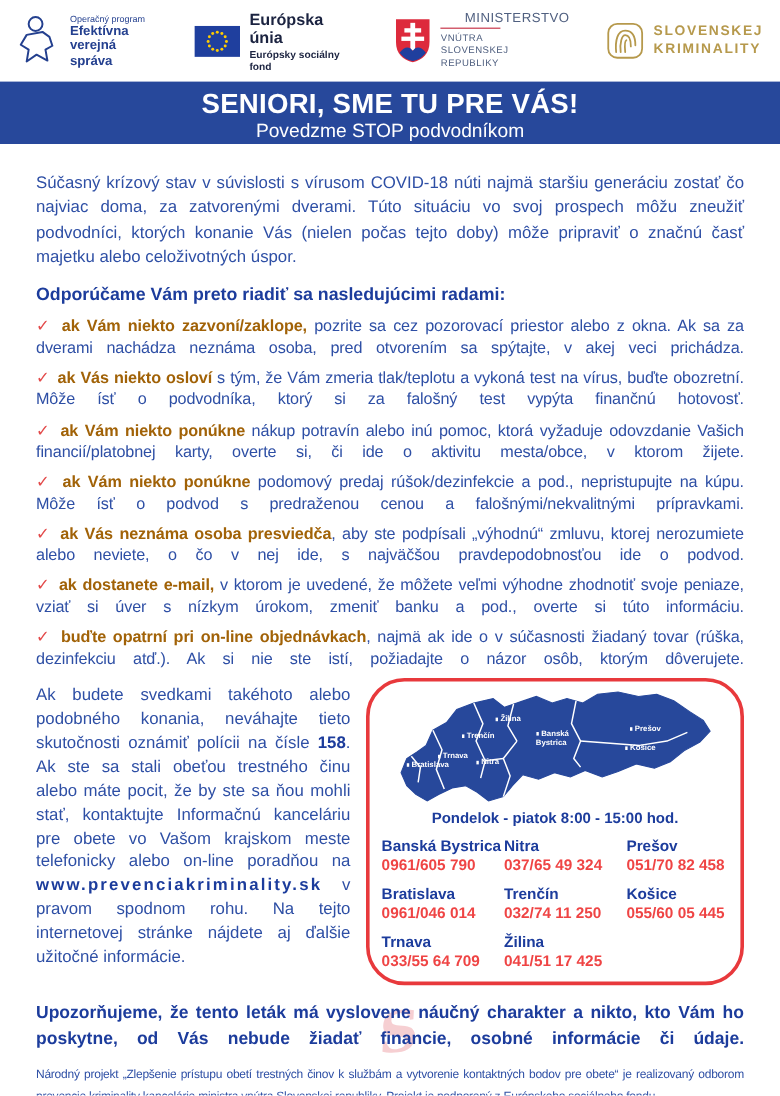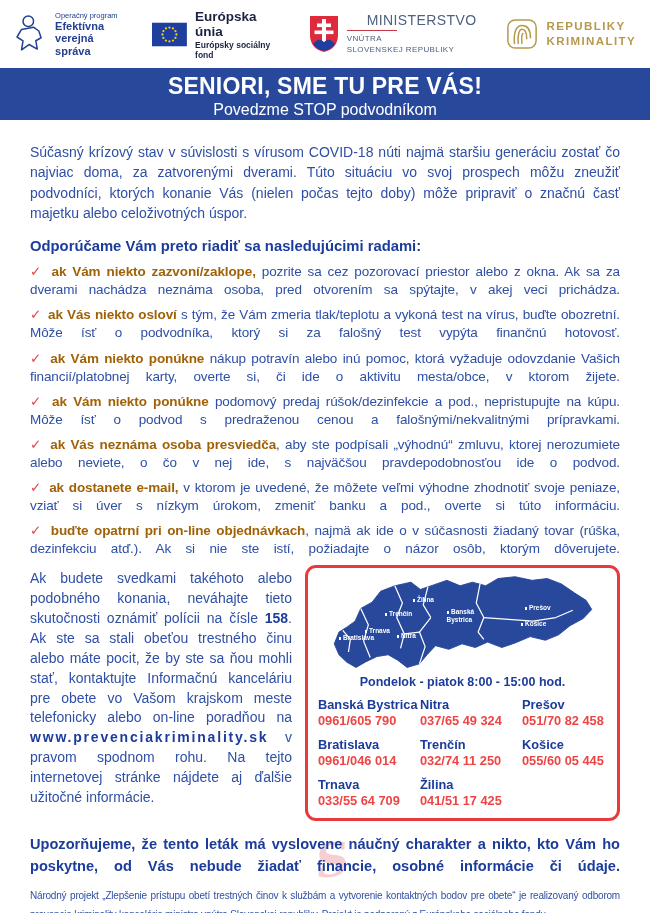--- a/index.html
+++ b/index.html
@@ -10,21 +10,21 @@
   .page{width:650px;height:913px;position:relative;}
 
   
   .logos{height:68px;display:flex;align-items:center;justify-content:center;gap:30px;padding:0 14px;}
   .logo{display:flex;align-items:center;gap:8px;}
   .opevs-text .t1{font-size:7.5px;color:#24408F;}
   .opevs-text .t2{font-size:11px;font-weight:bold;color:#24408F;line-height:1.1;}
   .eu-text .eu1{font-size:13.5px;font-weight:bold;color:#1B2340;}
   .eu-text .eu2{font-size:8.5px;font-weight:bold;color:#1B2340;margin-top:1px;}
   .min-text{color:#506080;letter-spacing:.4px;}
-  .min-text .m1{font-size:14px;padding-left:20px;}
+  .min-text .m1{font-size:11px;padding-left:20px;}
   .min-text .redline{width:50px;height:1.5px;background:#C8374B;margin:1.5px 0 2.5px;}
   .min-text .m2{font-size:8px;line-height:1.35;}
   .prev-text{color:#B6994C;font-weight:bold;font-size:11.5px;letter-spacing:1.4px;line-height:1.3;}
 
   
   .banner{background:#27489B;color:#fff;text-align:center;height:52px;box-sizing:border-box;padding-top:5px;}
   .banner-title{font-size:23px;font-weight:bold;letter-spacing:.2px;text-align:center;}
   .banner-sub{font-size:16px;margin-top:1px;}
 
   
@@ -34,21 +34,21 @@
   .advice-list{margin-top:9px;}
   .check-item{margin:0 0 7px;font-size:13.5px;line-height:1.34;text-align:justify;text-align-last:justify;letter-spacing:-.1px;}
   .check-item .check{color:#E34A4A;margin-right:2px;}
   .check-item .lead{color:#a16207;}
 
   .twocol{display:flex;gap:13px;margin-top:5px;align-items:flex-start;}
   .witness{width:262px;flex:none;margin:4px 0 0;font-size:14px;line-height:1.42;text-align:justify;}
   .witness b{color:#1C3C9C;}
   .witness .spaced{letter-spacing:1.8px;}
 
-  .contact-box{flex:1;border:3px solid #E8393C;border-radius:11px;padding:6px 10px 10px;box-sizing:border-box;background:#fff;}
+  .contact-box{flex:1;border:3px solid #E8393C;border-radius:32px;padding:6px 10px 10px;box-sizing:border-box;background:#fff;}
   .map-wrap{position:relative;width:284px;height:98px;margin:0 auto;}
   .map-wrap svg{display:block;width:284px;height:98px;}
   .map-label{position:absolute;color:#fff;font-weight:bold;font-size:6.5px;line-height:1.15;white-space:nowrap;}
   .map-label.wrap{white-space:normal;width:42px;}
   .map-label .dot{display:inline-block;width:2.5px;height:2.5px;background:#fff;margin-right:2px;vertical-align:middle;}
   .schedule{text-align:center;font-weight:bold;color:#1C3C9C;font-size:12.5px;margin:3px 0 8px;}
   .contacts{display:grid;grid-template-columns:102px 102px auto;row-gap:9px;}
   .contact-city{font-weight:bold;color:#1C3C9C;font-size:12.8px;}
   .contact-phone{font-weight:bold;color:#ef4444;font-size:12.8px;margin-top:1px;}
 
@@ -121,21 +121,21 @@
     <div class="logo">
       <svg viewBox="0 0 34 34" width="32" height="32">
         <g fill="none" stroke="#B6994C" stroke-width="1.6" stroke-linecap="round">
           <rect x="2" y="2" width="30" height="30" rx="8"></rect>
           <path d="M9,27 C8,17 10,8 17,8 C24,8 26,14 26,21"></path>
           <path d="M13,27 C12,19 14,12 17,12 C21,12 22,16 22,22"></path>
           <path d="M17,27 C16.4,21 17,17 18,16.5"></path>
         </g>
       </svg>
       <div class="prev-text">
-        <div>REPUBLIKY</div>
+        <div>SLOVENSKEJ</div>
         <div>KRIMINALITY</div>
       </div>
     </div>
   </header>
 
   <div class="banner">
     <div class="banner-title">SENIORI, SME TU PRE VÁS!</div>
     <div class="banner-sub">Povedzme STOP podvodníkom</div>
   </div>
 

